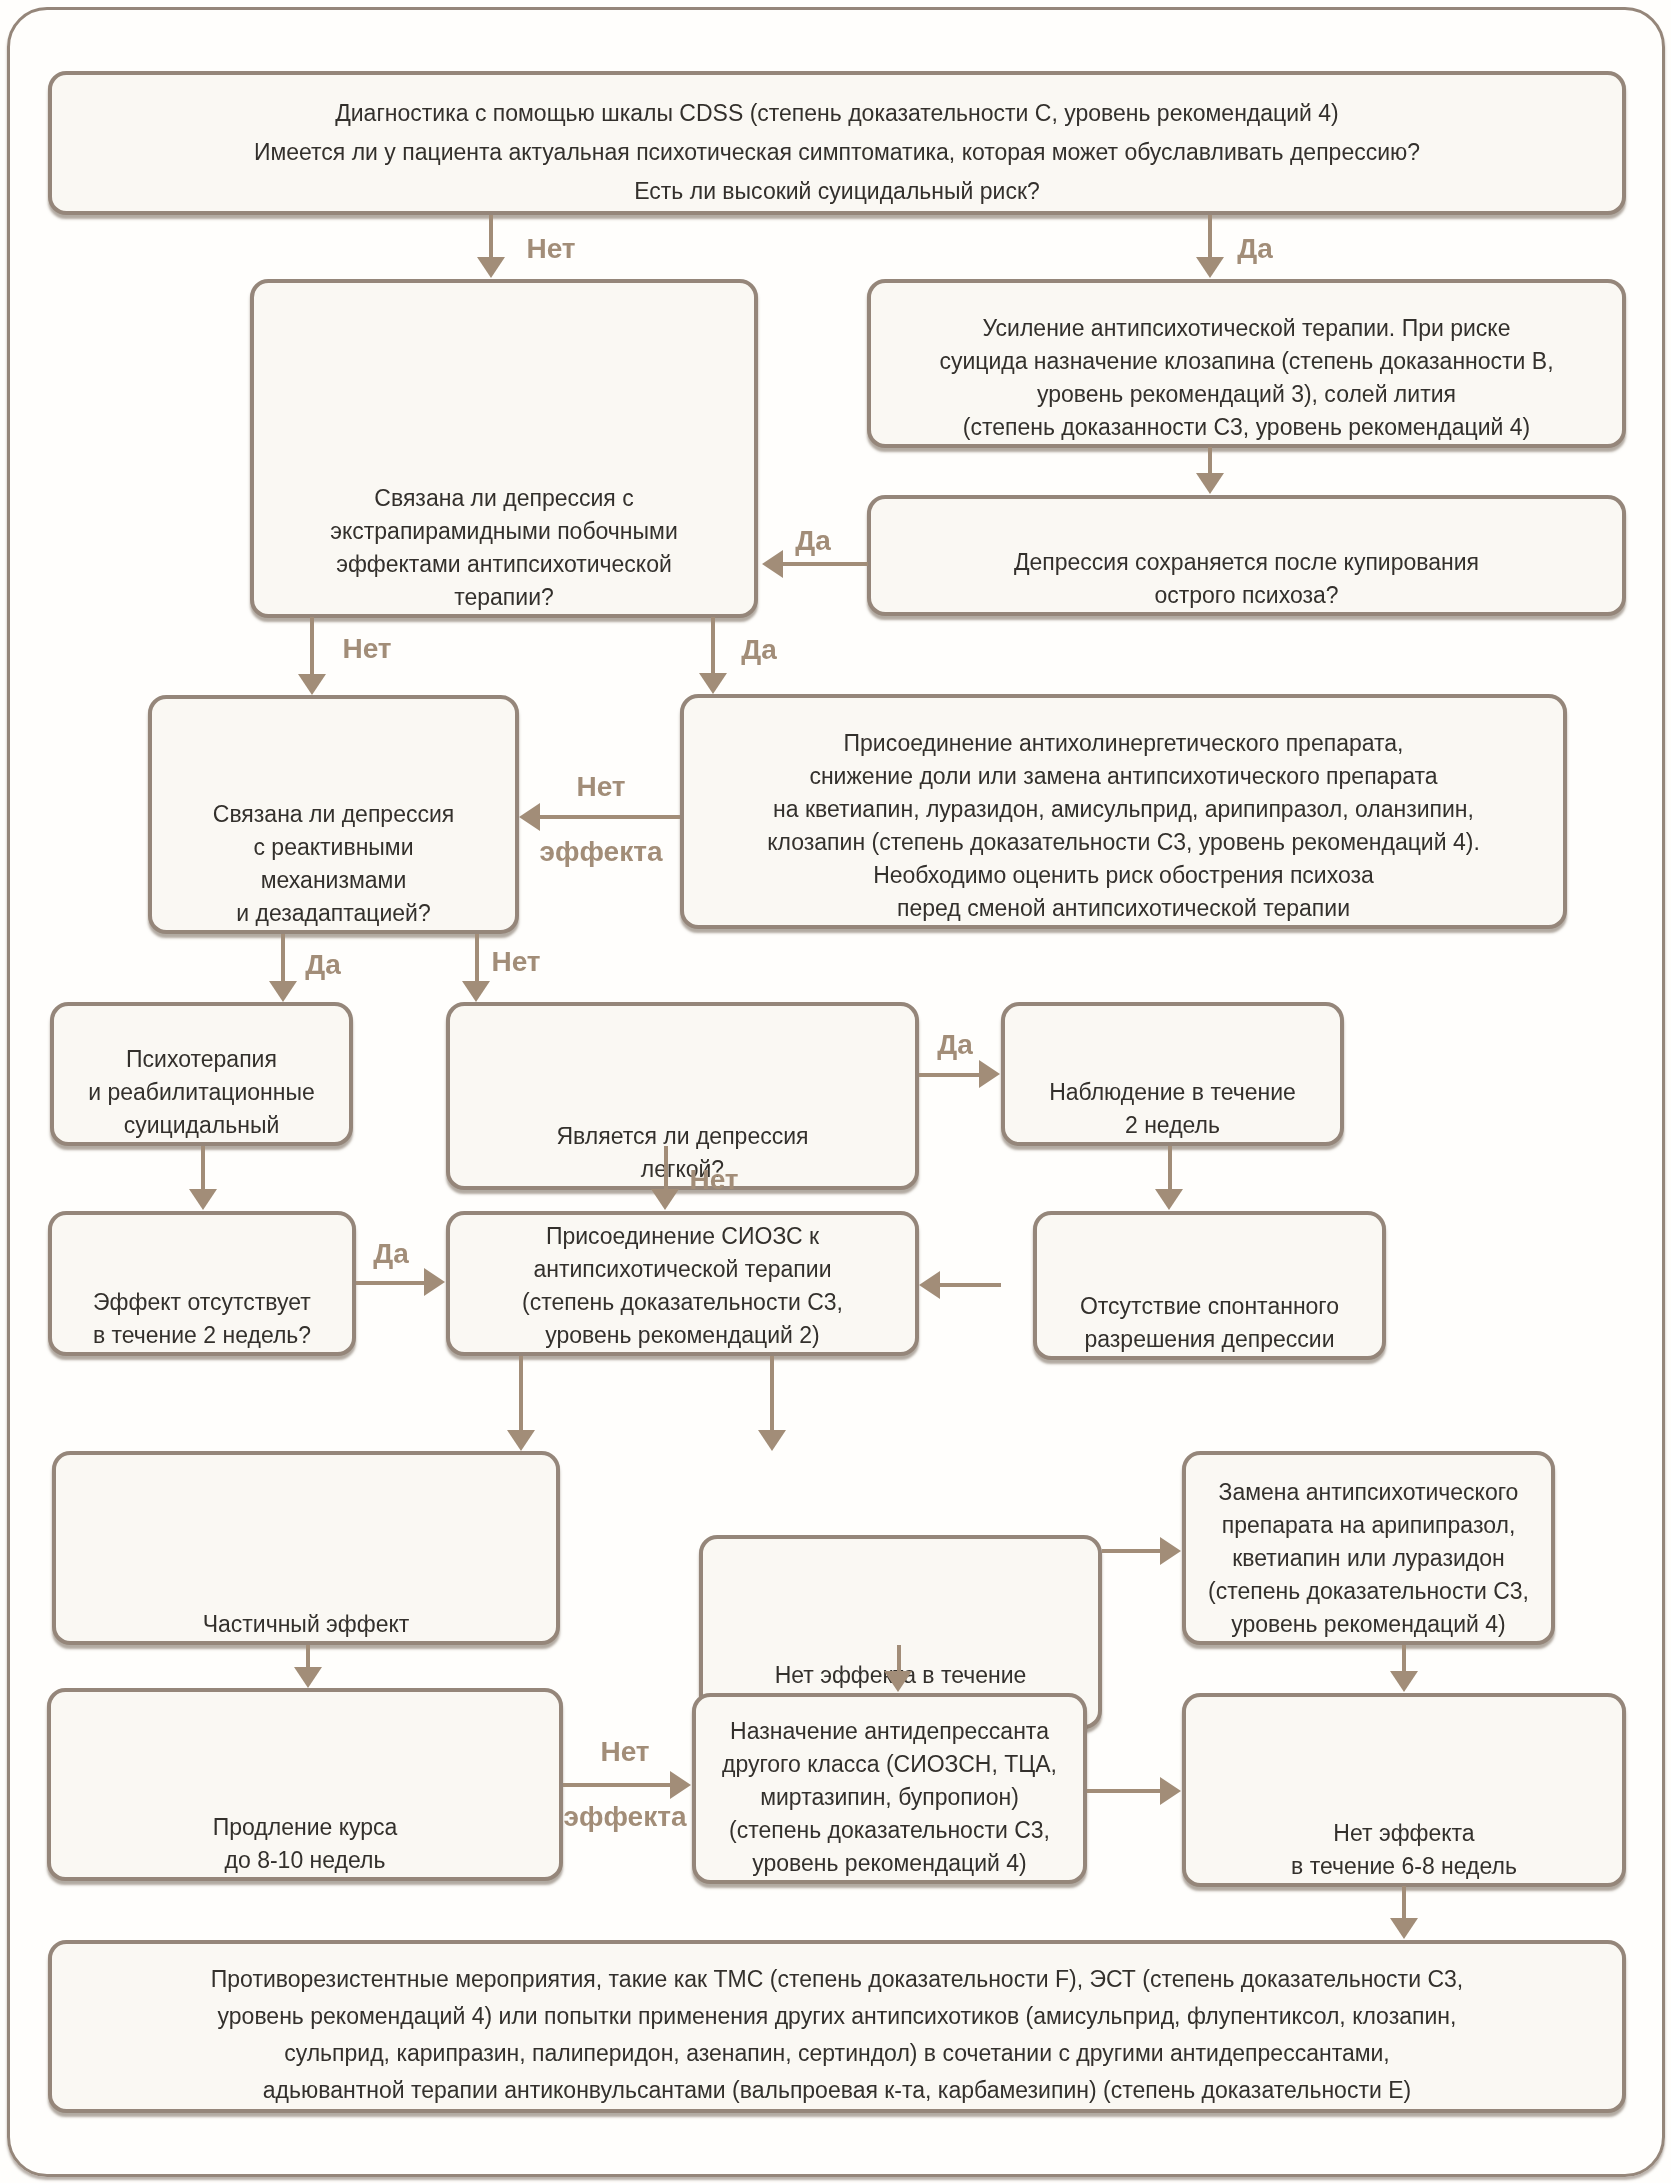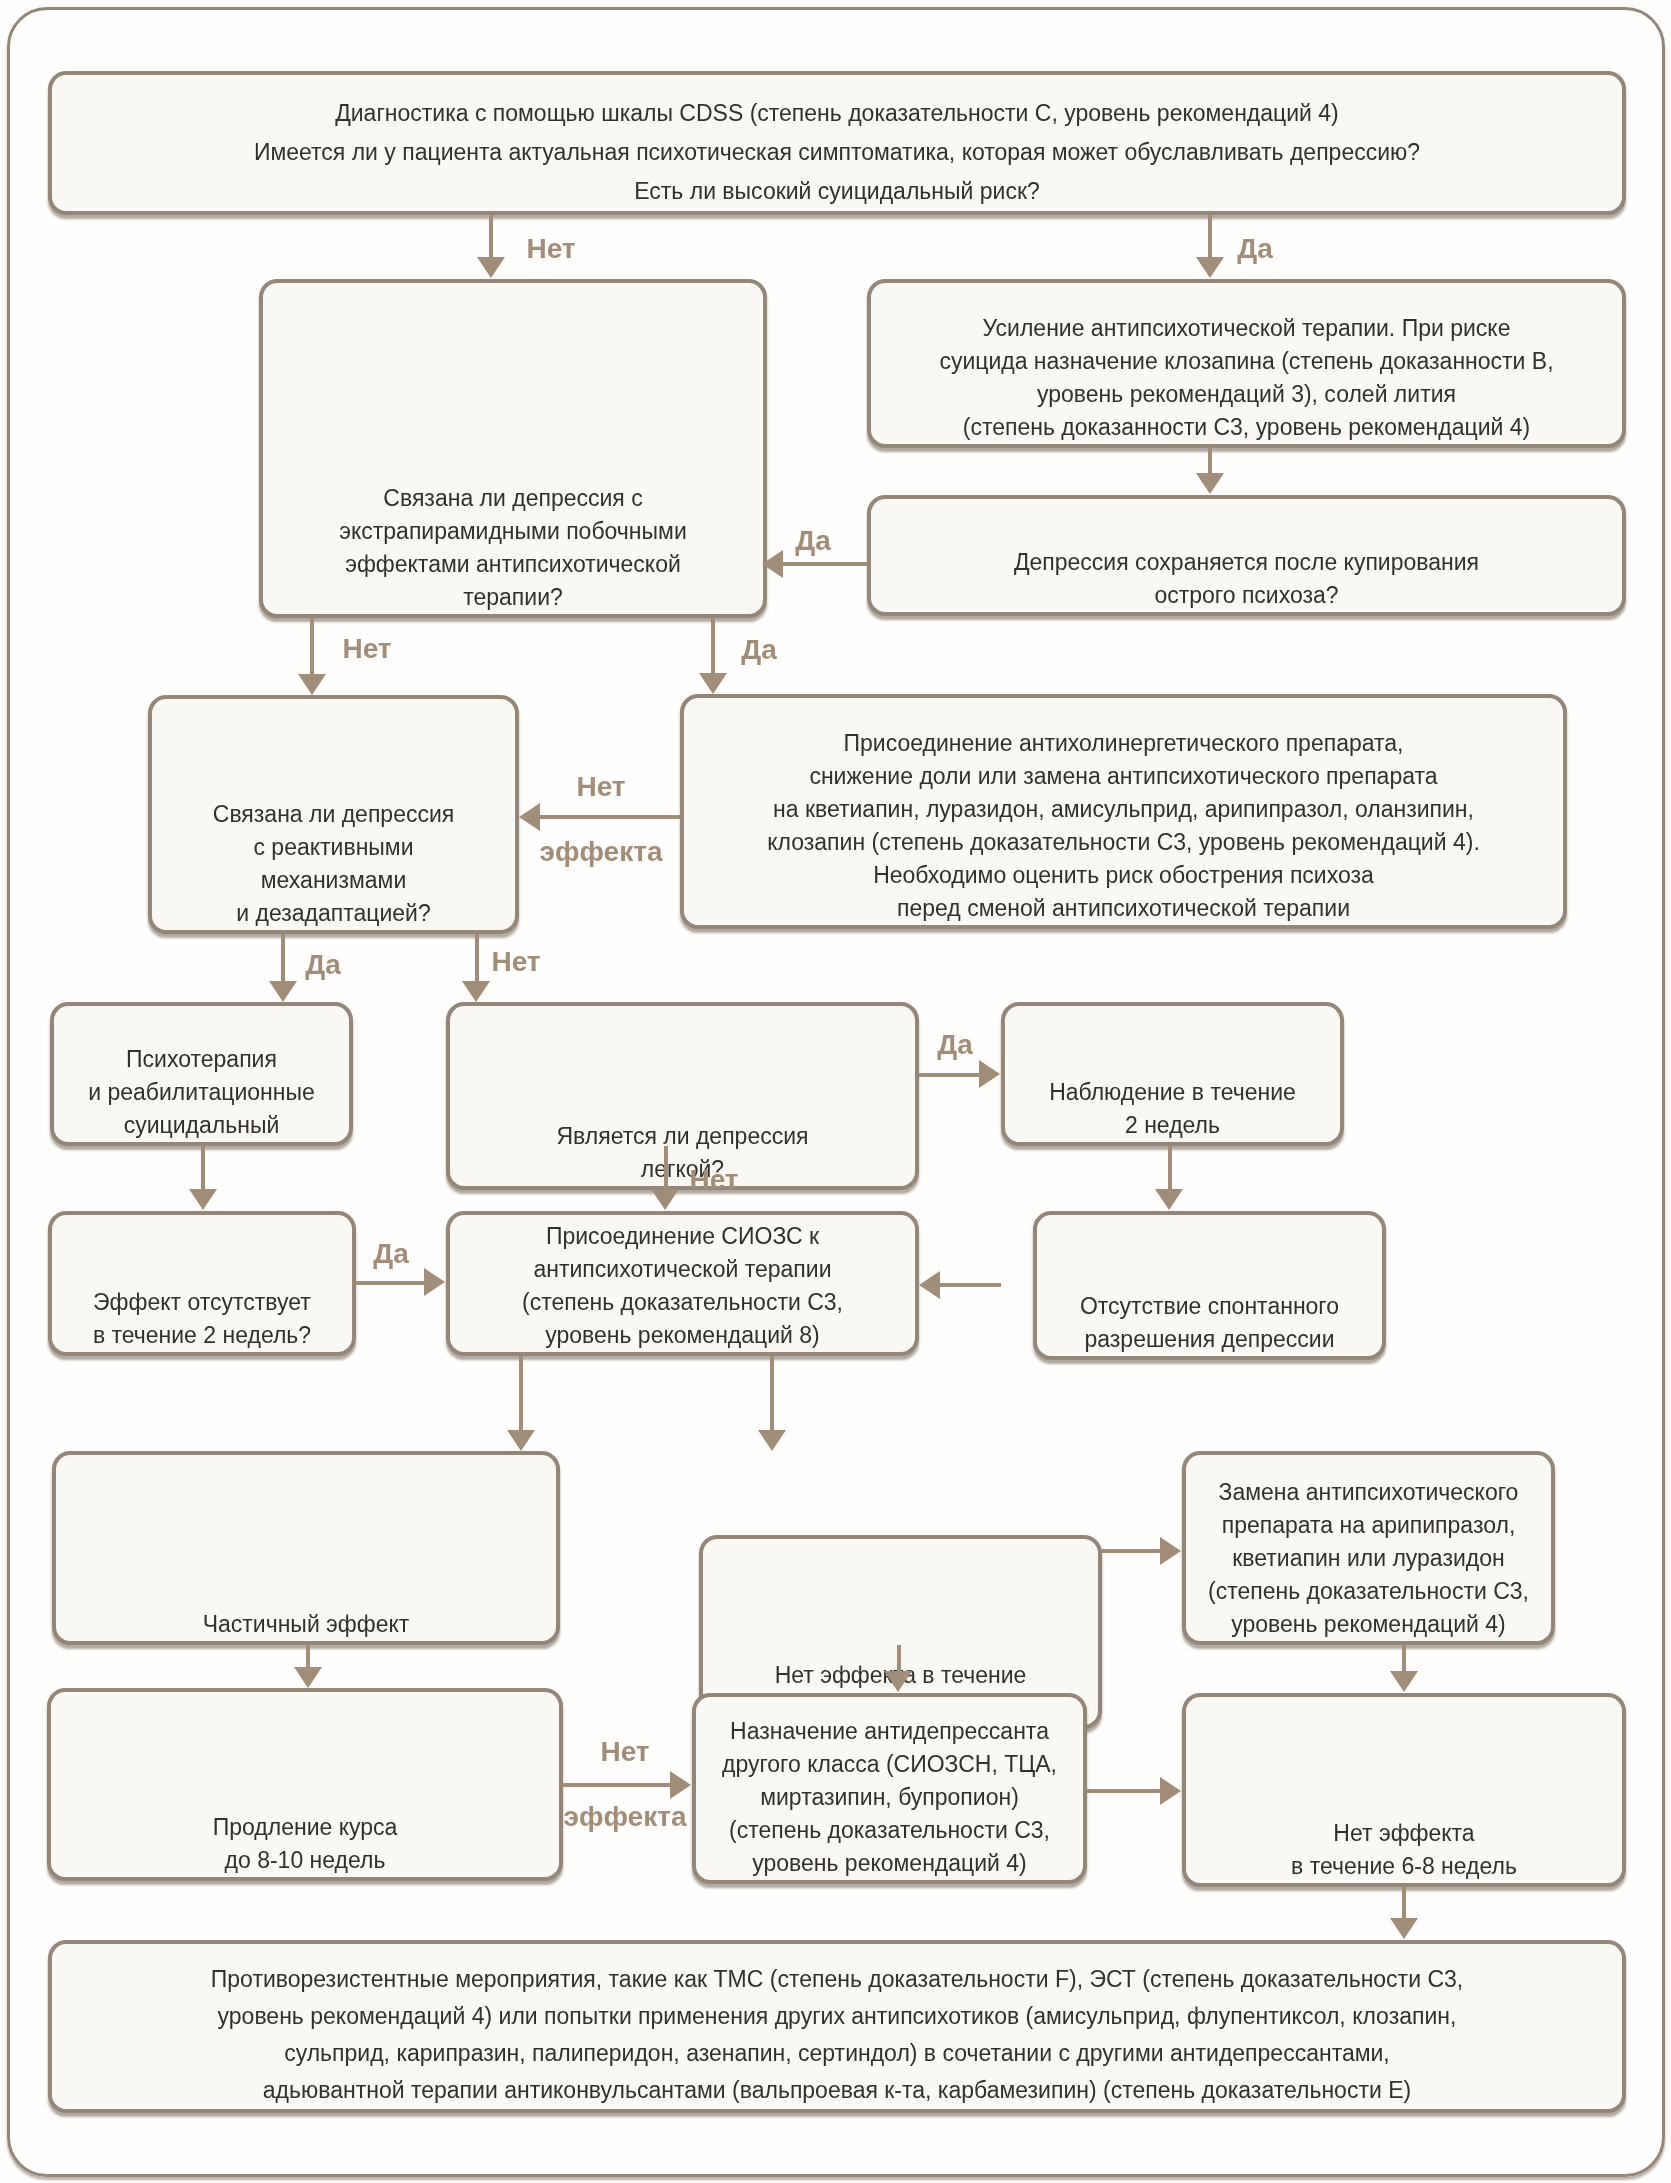--- a/index.html
+++ b/index.html
@@ -40,21 +40,21 @@
 <body>
 
 <div class="canvas">
   <div class="frame"></div>
 
   <div class="node lh47" style="left:48px;top:71px;width:1578px;height:144px">
     <div class="ntext">Диагностика с помощью шкалы CDSS (степень доказательности С, уровень рекомендаций 4)
 Имеется ли у пациента актуальная психотическая симптоматика, которая может обуславливать депрессию?
 Есть ли высокий суицидальный риск?</div>
   </div>
-  <div class="node" style="left:259px;top:279px;width:508px;height:339px">
+  <div class="node" style="left:250px;top:279px;width:508px;height:339px">
     <div class="ntext">Связана ли депрессия с
 экстрапирамидными побочными
 эффектами антипсихотической
 терапии?</div>
   </div>
   <div class="node" style="left:867px;top:279px;width:759px;height:169px">
     <div class="ntext">Усиление антипсихотической терапии. При риске
 суицида назначение клозапина (степень доказанности В,
 уровень рекомендаций 3), солей лития
 (степень доказанности С3, уровень рекомендаций 4)</div>
@@ -91,21 +91,21 @@
 2 недель</div>
   </div>
   <div class="node" style="left:48px;top:1211px;width:308px;height:145px">
     <div class="ntext">Эффект отсутствует
 в течение 2 недель?</div>
   </div>
   <div class="node" style="left:446px;top:1211px;width:473px;height:145px">
     <div class="ntext">Присоединение СИОЗС к
 антипсихотической терапии
 (степень доказательности С3,
-уровень рекомендаций 8)</div>
+уровень рекомендаций 2)</div>
   </div>
   <div class="node" style="left:1033px;top:1211px;width:353px;height:149px">
     <div class="ntext">Отсутствие спонтанного
 разрешения депрессии</div>
   </div>
   <div class="node" style="left:52px;top:1451px;width:508px;height:194px">
     <div class="ntext">Частичный эффект</div>
   </div>
   <div class="node" style="left:699px;top:1535px;width:403px;height:194px">
     <div class="ntext">Нет эффекта в течение

